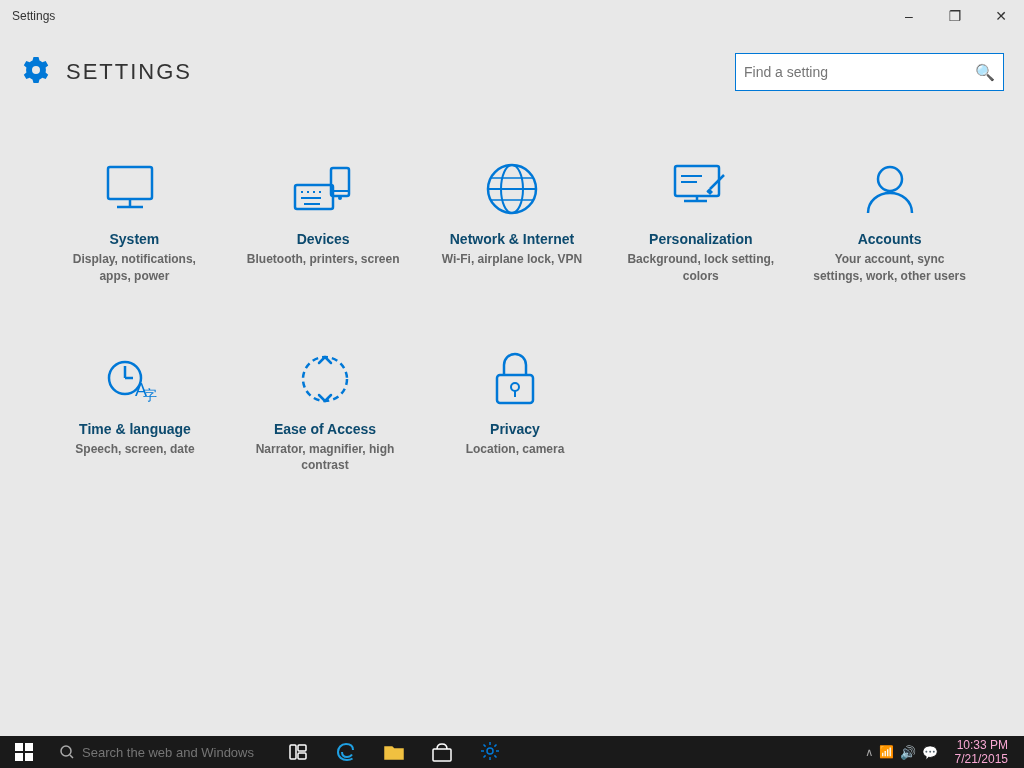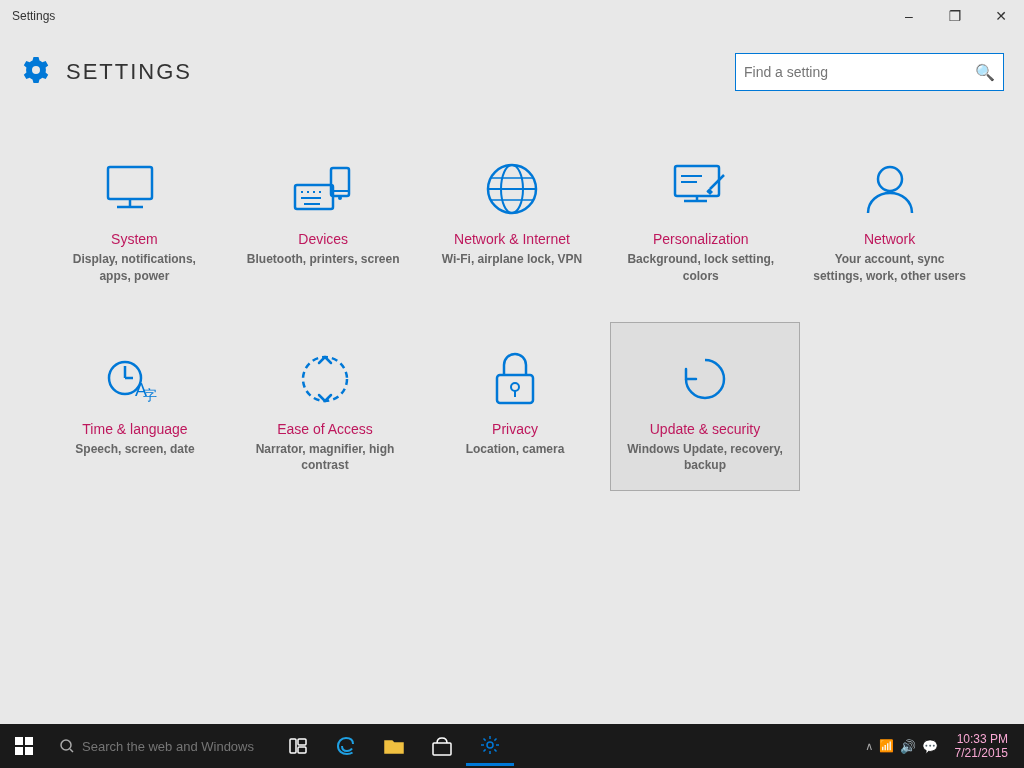--- a/index.html
+++ b/index.html
@@ -111,38 +111,38 @@
     .settings-item .icon-area {
       width: 64px;
       height: 64px;
       display: flex;
       align-items: center;
       justify-content: center;
       margin-bottom: 10px;
     }
     .settings-item .item-title {
       font-size: 14px;
-      font-weight: 400;
-      color: #be185d;
+      font-weight: 700;
+      color: #0c4a6e;
       margin-bottom: 4px;
     }
     .settings-item .item-desc {
       font-size: 12px;
       color: #666;
       line-height: 1.4;
       font-weight: bold;
     }
 
     
     .taskbar {
       position: absolute;
       bottom: 0;
       left: 0;
       width: 1024px;
-      height: 44px;
+      height: 32px;
       background: #1a1a1a;
       display: flex;
       align-items: center;
       gap: 0px;
     }
     .taskbar-start {
       width: 48px;
       height: 40px;
       display: flex;
       align-items: center;
@@ -305,21 +305,21 @@
       <div class="item-desc">Background, lock setting, colors</div>
     </div>
 
     <div class="settings-item">
       <div class="icon-area">
         <svg width="54" height="56" viewBox="0 0 54 56" fill="none">
           <circle cx="27" cy="18" r="12" stroke="#0078d7" stroke-width="2.5" fill="none"></circle>
           <path d="M5 52c0-12 10-20 22-20s22 8 22 20" stroke="#0078d7" stroke-width="2.5" fill="none"></path>
         </svg>
       </div>
-      <div class="item-title">Network</div>
+      <div class="item-title">Accounts</div>
       <div class="item-desc">Your account, sync settings, work, other users</div>
     </div>
   </div>
 
   <div class="settings-row">
 
     <div class="settings-item">
       <div class="icon-area">
         <svg width="60" height="58" viewBox="0 0 60 58" fill="none">
 
@@ -359,32 +359,20 @@
           <path d="M15 26 L15 16 a11 11 0 0 1 22 0 L37 26" stroke="#0078d7" stroke-width="2.5" fill="none"></path>
 
           <circle cx="26" cy="38" r="4" stroke="#0078d7" stroke-width="2" fill="none"></circle>
           <line x1="26" y1="42" x2="26" y2="48" stroke="#0078d7" stroke-width="2"></line>
         </svg>
       </div>
       <div class="item-title">Privacy</div>
       <div class="item-desc">Location, camera</div>
     </div>
 
-    <div class="settings-item highlighted">
-      <div class="icon-area">
-        <svg width="58" height="58" viewBox="0 0 58 58" fill="none">
-
-          <path d="M29 10 A19 19 0 1 1 10 29" stroke="#0078d7" stroke-width="2.5" fill="none"></path>
-
-          <polyline points="10,19 10,29 20,29" stroke="#0078d7" stroke-width="2.5" fill="none" stroke-linecap="round" stroke-linejoin="round"></polyline>
-        </svg>
-      </div>
-      <div class="item-title">Update &amp; security</div>
-      <div class="item-desc">Windows Update, recovery, backup</div>
-    </div>
 
   </div>
 </div>
 
 <div class="taskbar">
 
   <div class="taskbar-start">
     <svg width="18" height="18" viewBox="0 0 18 18" fill="white">
       <rect x="0" y="0" width="8" height="8"></rect>
       <rect x="10" y="0" width="8" height="8"></rect>

